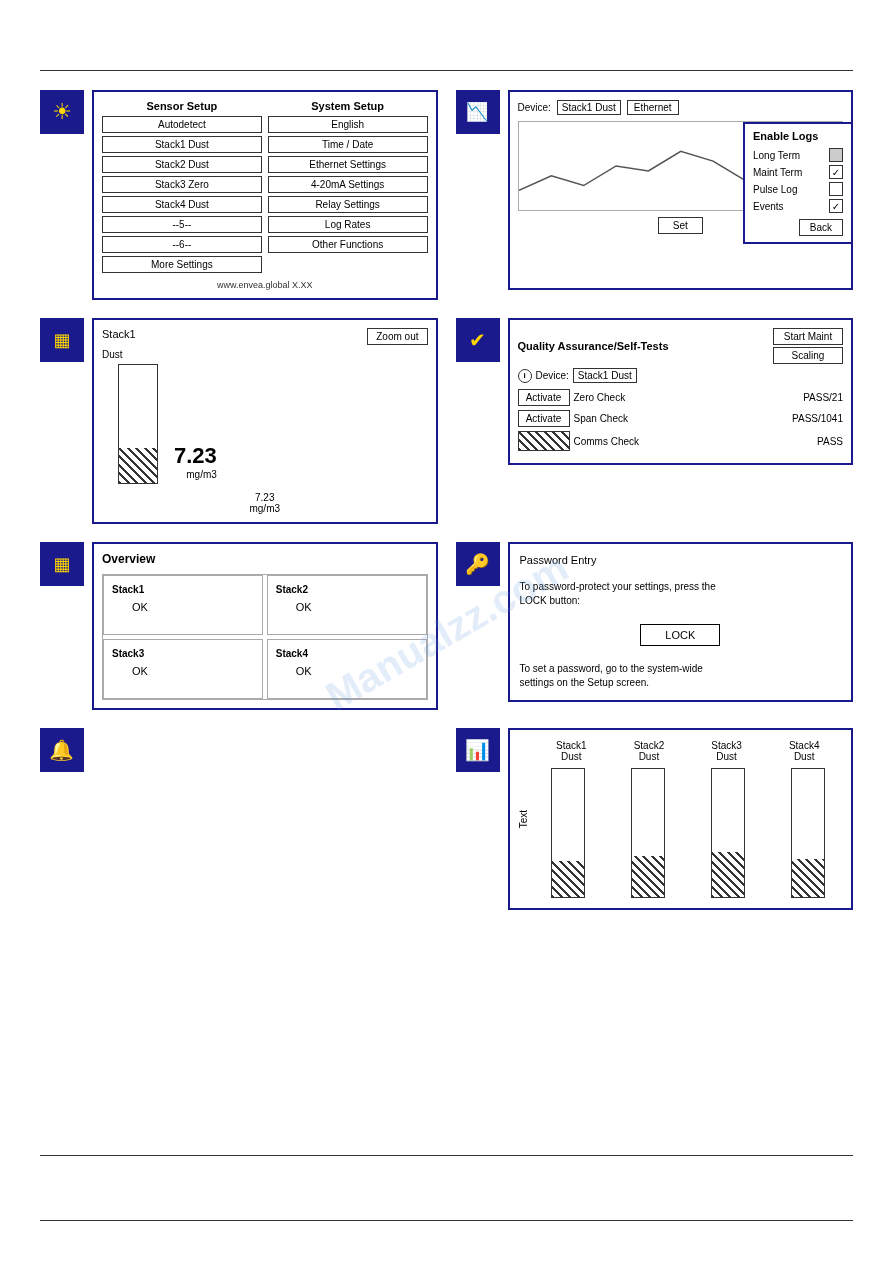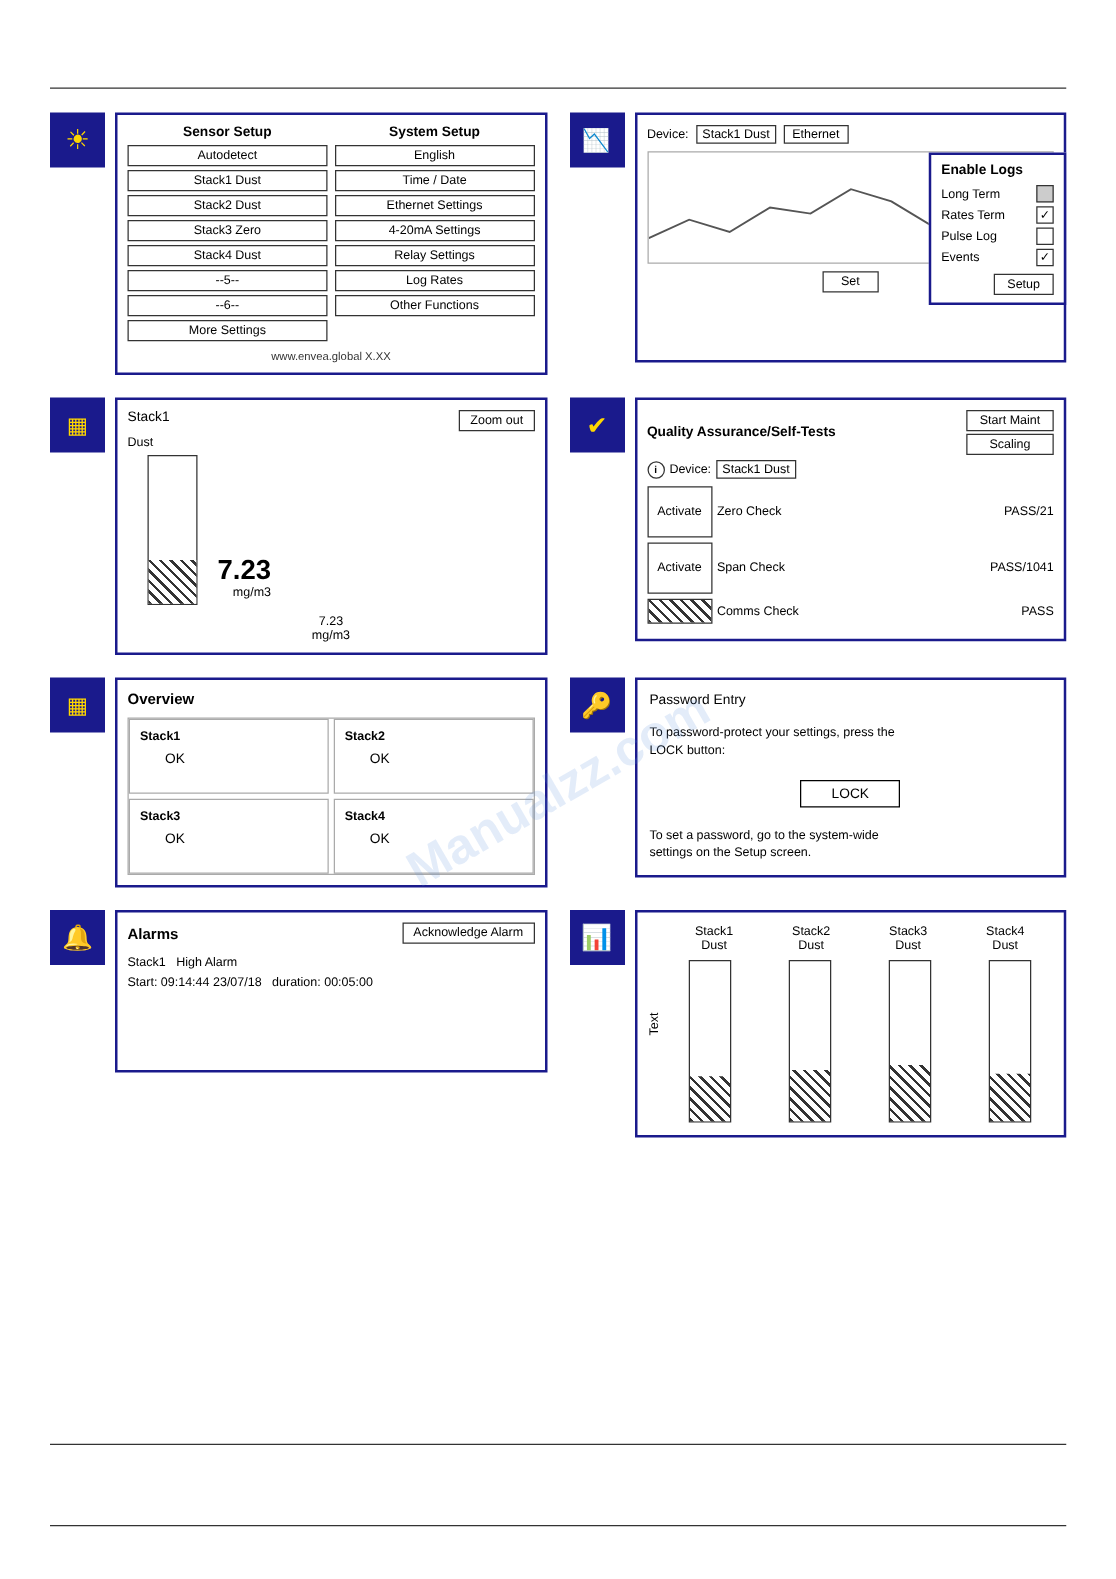--- a/index.html
+++ b/index.html
@@ -272,21 +272,21 @@
       background: #fff;
     }
     .qa-test-row {
       display: flex;
       align-items: center;
       gap: 4px;
       margin-bottom: 4px;
     }
     .qa-activate-btn {
       border: 1px solid #333;
-      padding: 14px 6px;
+      padding: 2px 6px;
       font-size: 10px;
       background: #fff;
       cursor: pointer;
       min-width: 52px;
       text-align: center;
     }
     .qa-test-name {
       flex: 1;
       font-size: 10px;
     }
@@ -542,36 +542,36 @@
         </div>
         <button class="chart-set-btn">Set</button>
 
         <div class="enable-logs-box">
           <div class="enable-logs-title">Enable Logs</div>
           <div class="log-row">
             <span class="log-label">Long Term</span>
             <div class="log-checkbox grey"></div>
           </div>
           <div class="log-row">
-            <span class="log-label">Rates Term</span>
+            <span class="log-label">Maint Term</span>
             <div class="log-checkbox checked">
                 <span class="checkmark">✓</span>
               </div>
           </div>
           <div class="log-row">
             <span class="log-label">Pulse Log</span>
             <div class="log-checkbox"></div>
           </div>
           <div class="log-row">
             <span class="log-label">Events</span>
             <div class="log-checkbox checked">
                 <span class="checkmark">✓</span>
               </div>
           </div>
-          <button class="back-btn">Setup</button>
+          <button class="back-btn">Back</button>
         </div>
       </div>
     </div>
   </div>
 
   <div class="content-row">
 
     <div class="left-panel-wrapper">
       <div class="icon-square">
         <span style="color:#FFD700;font-size:18px;">▦</span>
@@ -675,32 +675,20 @@
         <div class="password-note">To set a password, go to the system-wide<br>settings on the Setup screen.</div>
       </div>
     </div>
   </div>
 
   <div class="content-row">
 
     <div class="left-panel-wrapper">
       <div class="icon-square">
         <span style="color:#FFD700;font-size:20px;">🔔</span>
-      </div>
-      <div class="panel-half alarms-panel" style="margin-left:8px;min-height:130px;">
-        <div class="alarms-header">
-          <span class="alarms-title">Alarms</span>
-          <button class="ack-btn">Acknowledge Alarm</button>
-        </div>
-        <div class="alarm-row">
-          <span>Stack1</span>&nbsp;&nbsp;
-          <span>High Alarm</span><br>
-          <span>Start: 09:14:44  23/07/18</span>&nbsp;&nbsp;
-          <span>duration:  00:05:00</span>
-        </div>
       </div>
     </div>
 
     <div class="right-panel-wrapper">
       <div class="icon-square">
         <span style="color:#FFD700;font-size:20px;">📊</span>
       </div>
       <div class="panel-half multi-bar-panel" style="margin-left:8px;min-height:130px;">
         <div style="display:flex;align-items:flex-end;">
           <span class="text-label-vert">Text</span>

